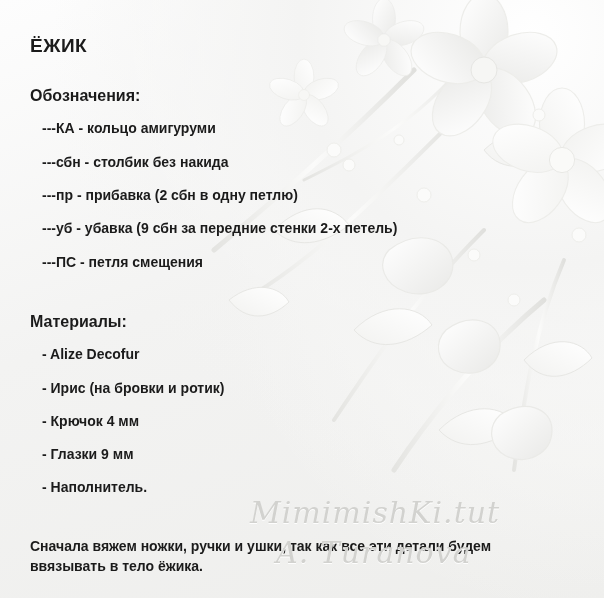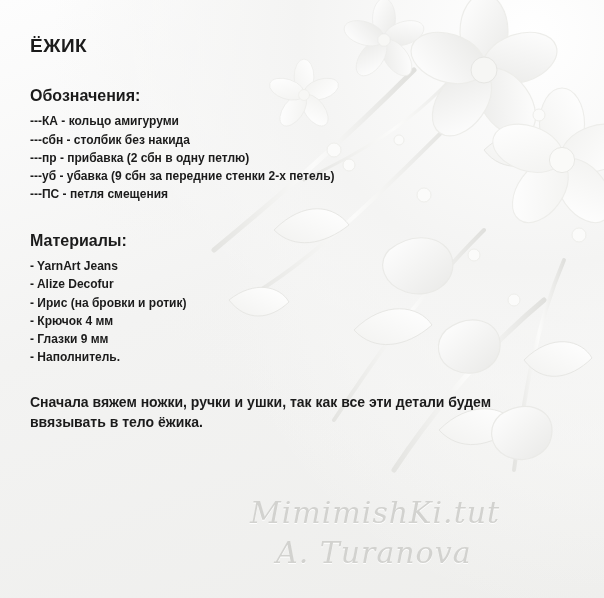--- a/index.html
+++ b/index.html
@@ -59,24 +59,24 @@
   }
 
   .section-head {
     font-size: 16px;
     font-weight: bold;
     margin: 0 0 6px 0;
     line-height: 1.35;
   }
 
   .line {
-    font-size: 12px;
+    font-size: 14px;
     font-weight: bold;
     line-height: 1.52;
-    margin: 0;
+    margin: 12px;
     white-space: nowrap;
   }
 
   .block-gap {
     height: 26px;
   }
 
   .closing {
     font-size: 14px;
     font-weight: bold;
@@ -229,21 +229,20 @@
     <h2 class="section-head">Обозначения:</h2>
     <p class="line">---КА - кольцо амигуруми</p>
     <p class="line">---сбн - столбик без накида</p>
     <p class="line">---пр - прибавка (2 сбн в одну петлю)</p>
     <p class="line">---уб - убавка (9 сбн за передние стенки 2-х петель)</p>
     <p class="line">---ПС - петля смещения</p>
 
     <div class="block-gap"></div>
 
     <h2 class="section-head">Материалы:</h2>
-    <p class="line">- YarnArt Jeans</p>
     <p class="line">- Alize Decofur</p>
     <p class="line">- Ирис (на бровки и ротик)</p>
     <p class="line">- Крючок 4 мм</p>
     <p class="line">- Глазки 9 мм</p>
     <p class="line">- Наполнитель.</p>
 
     <div class="block-gap"></div>
 
     <p class="closing">Сначала вяжем ножки, ручки и ушки, так как все эти детали будем ввязывать в тело ёжика.</p>
   </div>

